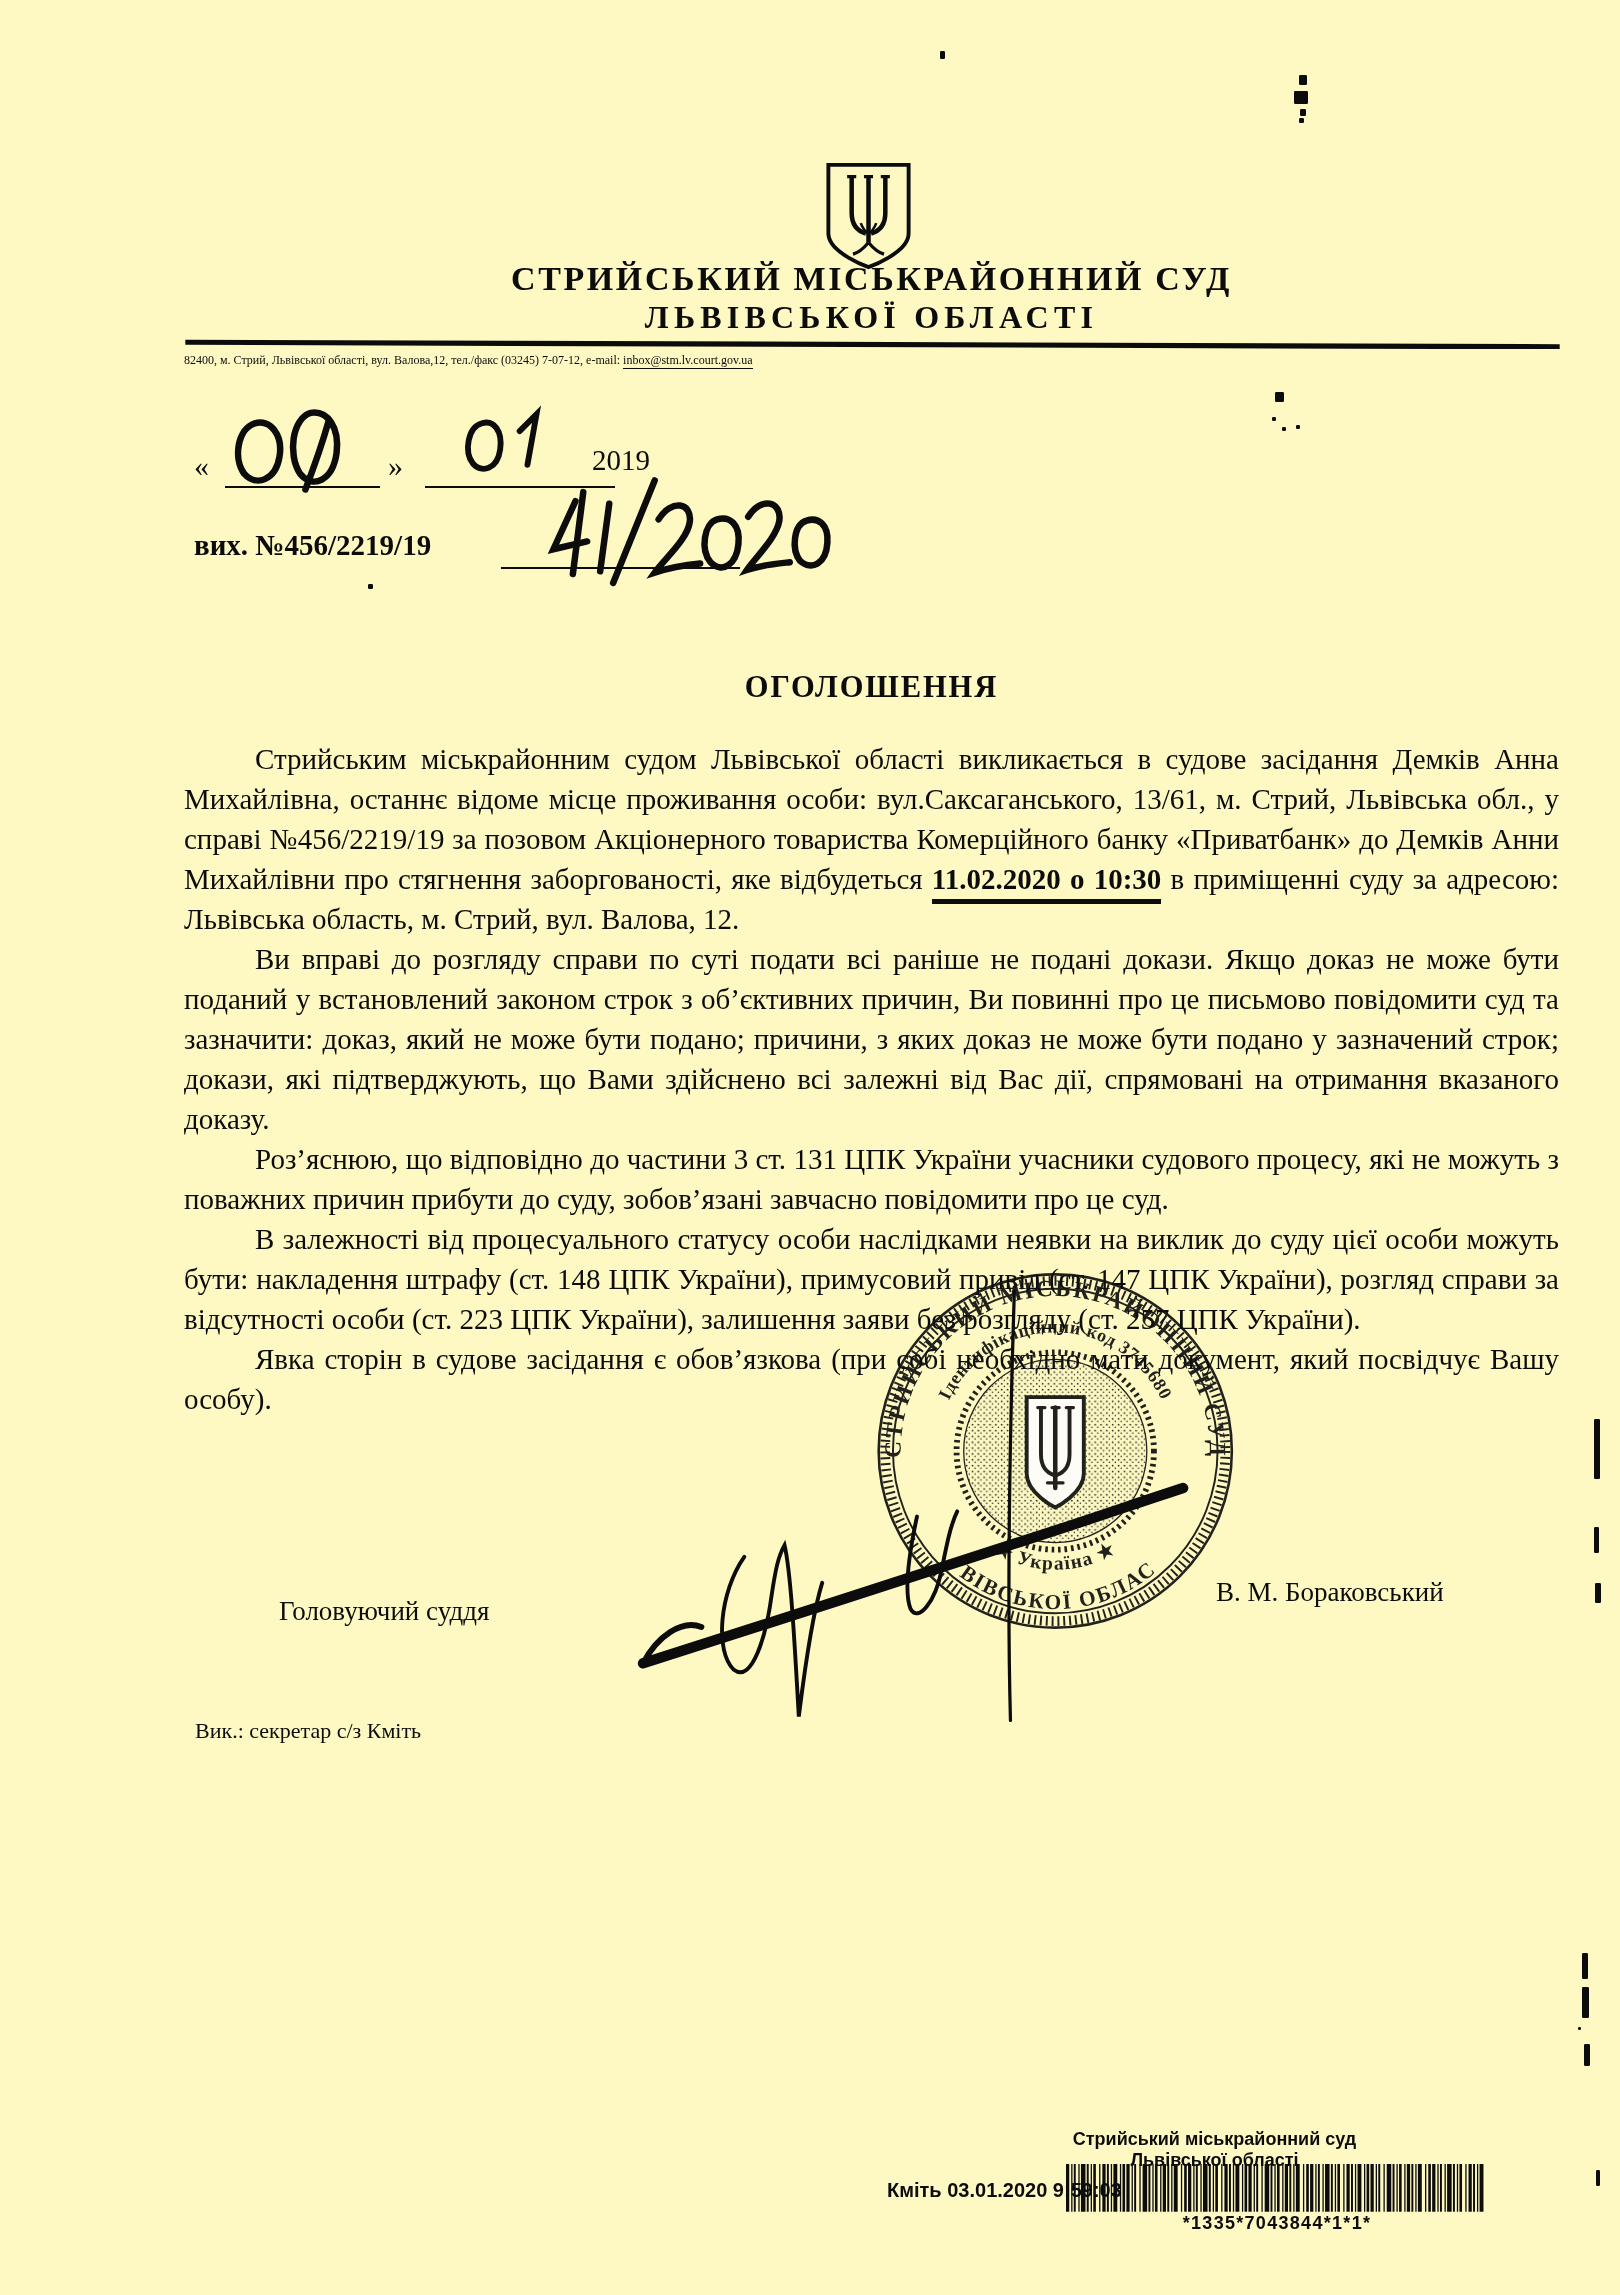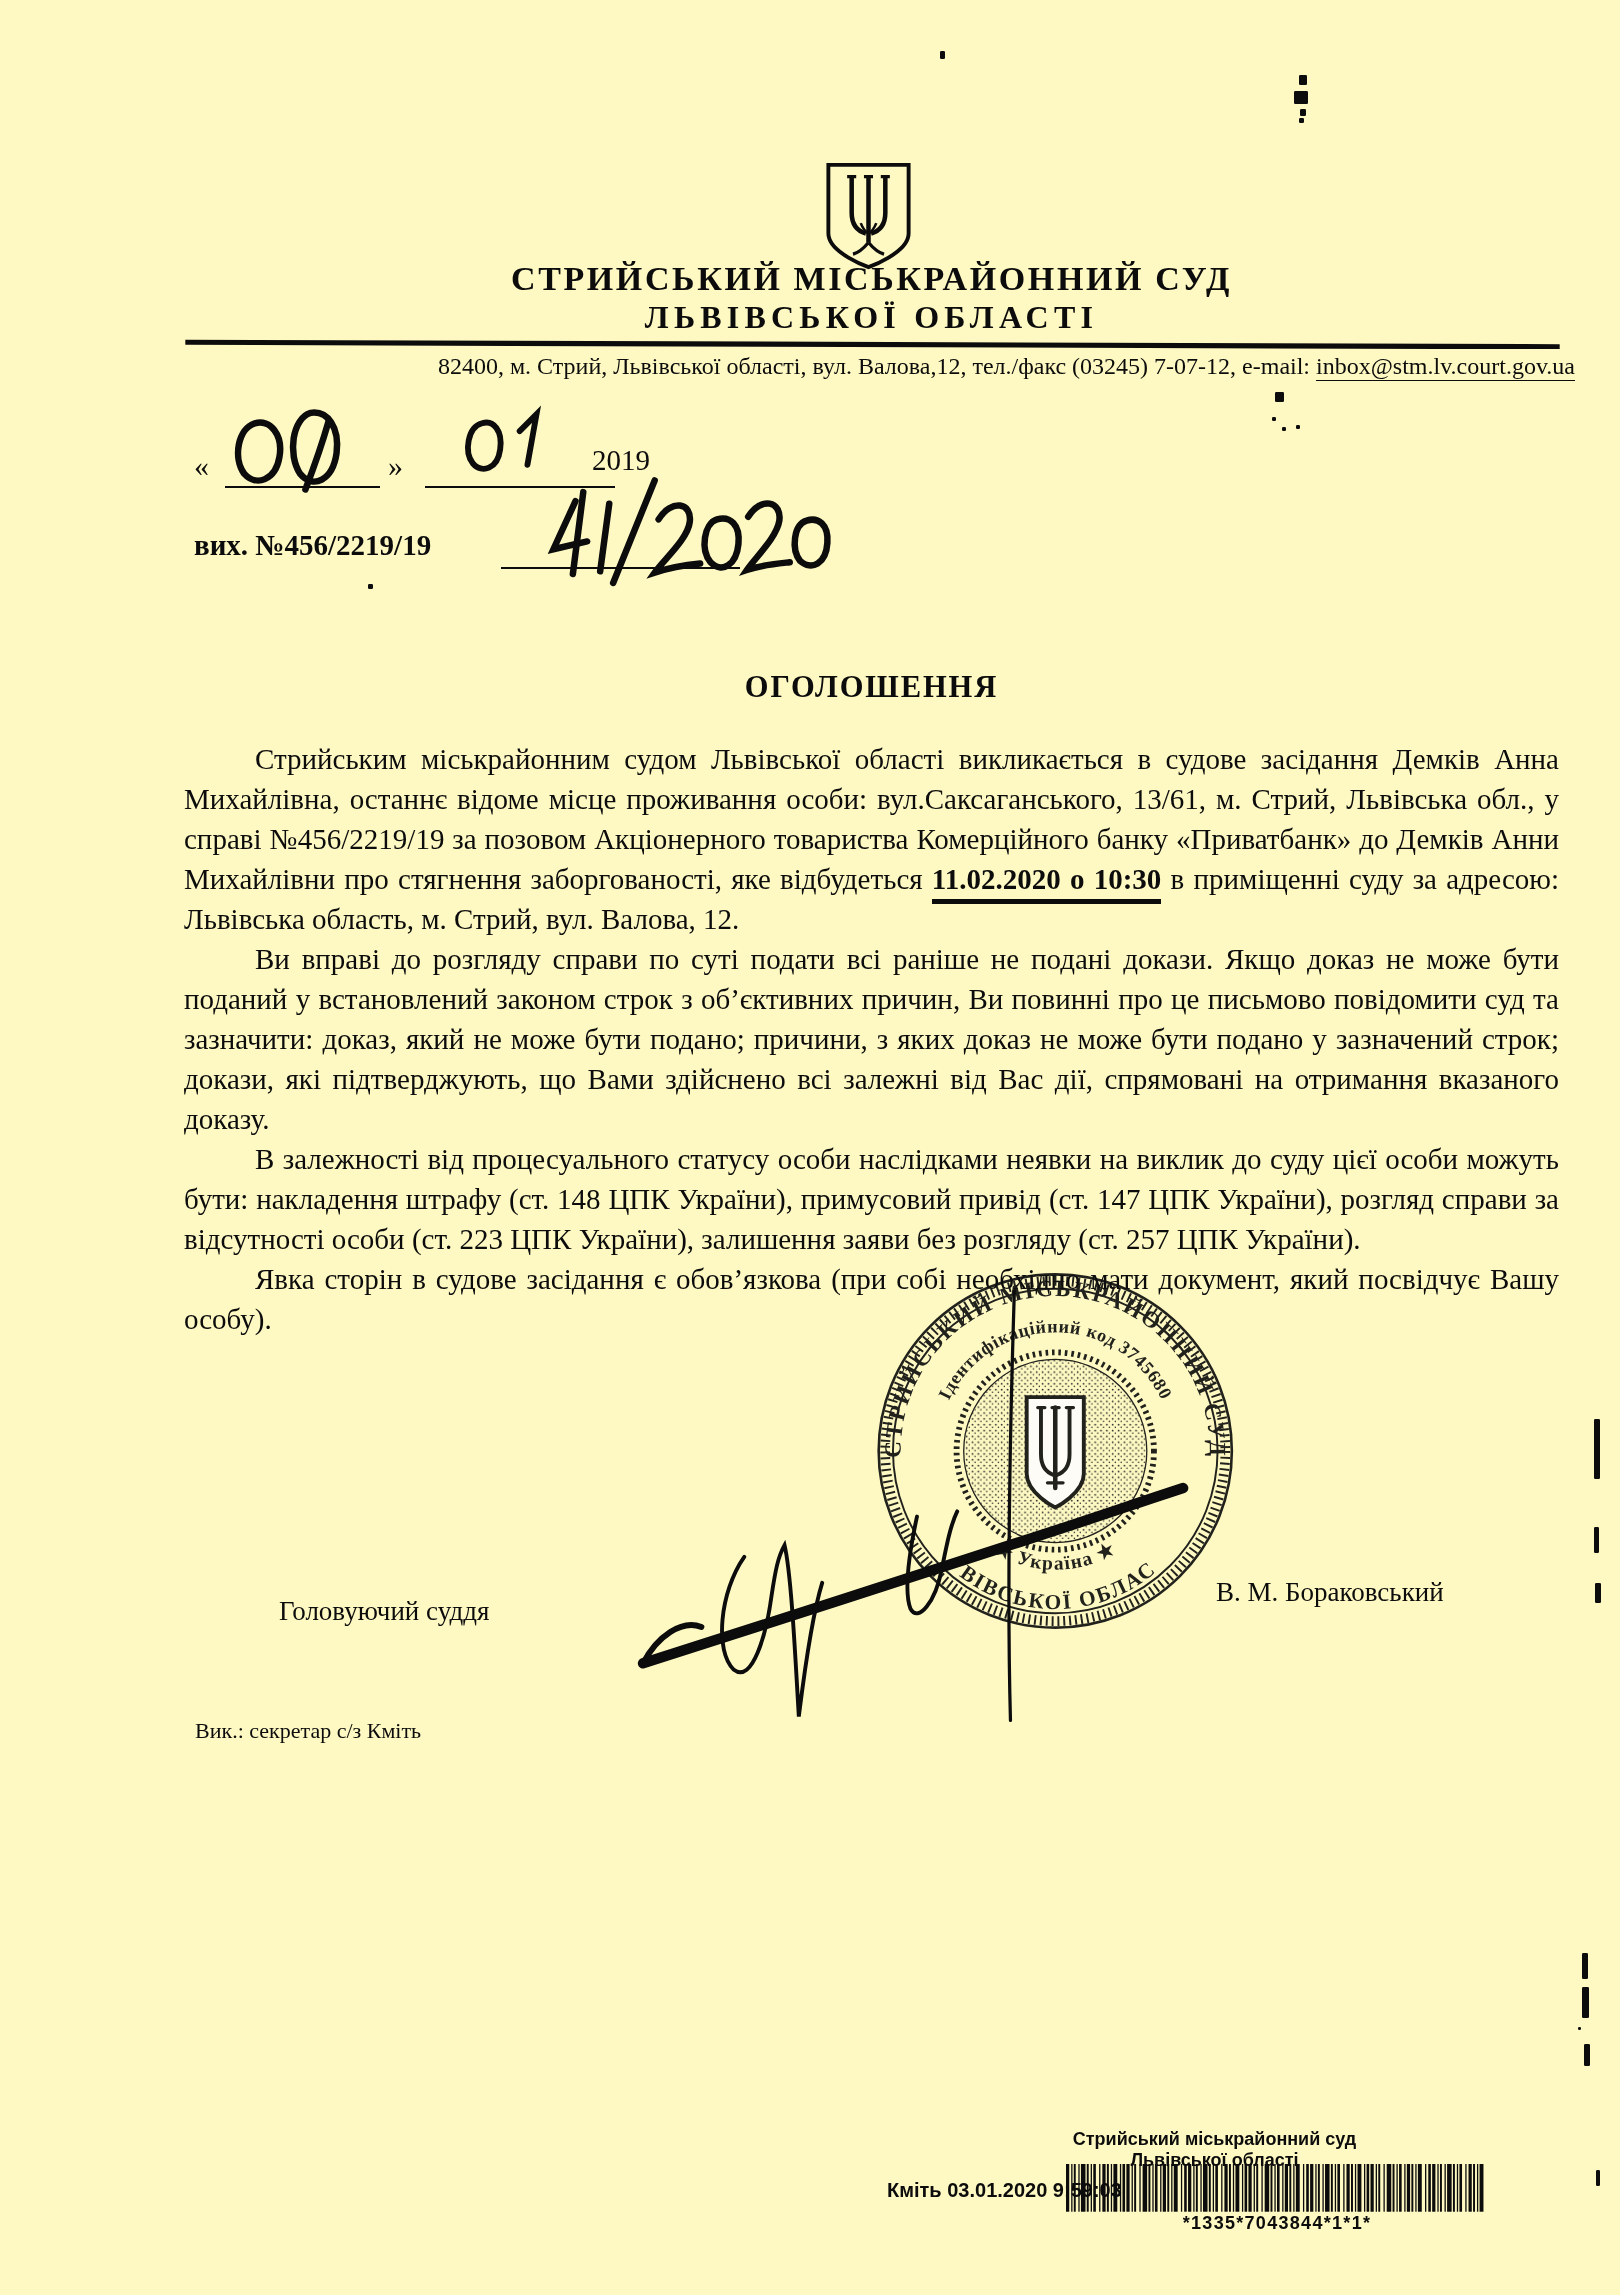--- a/index.html
+++ b/index.html
@@ -5,21 +5,21 @@
   html,body{margin:0;padding:0;background:#777;}
   .page{
     position:relative;width:1621px;height:2295px;background:#fef9c3;
     font-family:"Liberation Serif",serif;color:#0c0c0c;overflow:hidden;margin:0 auto;
   }
   .abs{position:absolute;}
   
   .court-line1{left:184px;top:260px;width:1375px;text-align:center;font-size:34px;font-weight:bold;letter-spacing:2.6px;white-space:nowrap;}
   .court-line2{left:184px;top:299px;width:1375px;text-align:center;font-size:32px;font-weight:bold;letter-spacing:5.2px;white-space:nowrap;}
   .head-rule{left:184px;top:339px;width:1377px;height:10.4px;}
-  .address-line{left:200px;top:353px;width:1375px;text-align:right;font-size:24px;white-space:nowrap;}
+  .address-line{left:184px;top:353px;width:1375px;text-align:left;font-size:12px;white-space:nowrap;}
   .address-line .email{border-bottom:1.9px solid #0c0c0c;padding-bottom:0.6px;}
   
   .q-open{left:194px;top:449px;font-size:30px;}
   .blank-1{left:225px;top:455px;width:155px;height:30.5px;border-bottom:2.6px solid #0c0c0c;}
   .q-close{left:388px;top:449px;font-size:30px;}
   .blank-2{left:425px;top:455px;width:190px;height:30.5px;border-bottom:2.6px solid #0c0c0c;}
   .year{left:592px;top:444px;font-size:29px;}
   .ref-label{left:194px;top:529px;font-size:29px;font-weight:bold;white-space:nowrap;}
   .blank-3{left:501px;top:536px;width:239px;height:30.5px;border-bottom:2.6px solid #0c0c0c;}
   
@@ -77,20 +77,21 @@
   <div class="abs blank-2"></div>
   <span class="abs year">2019</span>
   <span class="abs ref-label">вих. №456/2219/19</span>
   <div class="abs blank-3"></div>
 
   <div class="abs doc-title">ОГОЛОШЕННЯ</div>
 
   <div class="abs body-block" id="body-paragraphs">
       <p><span>Стрийським міськрайонним судом Львівської області викликається в судове засідання Демків Анна Михайлівна, останнє відоме місце проживання особи: вул.Саксаганського, 13/61, м. Стрий, Львівська обл., у справі №456/2219/19 за позовом Акціонерного товариства Комерційного банку «Приватбанк» до Демків Анни Михайлівни про стягнення заборгованості, яке відбудеться </span><span class="seg-bu">11.02.2020 о 10:30</span><span> в приміщенні суду за адресою: Львівська область, м. Стрий, вул. Валова, 12.</span></p>
       <p><span>Ви вправі до розгляду справи по суті подати всі раніше не подані докази. Якщо доказ не може бути поданий у встановлений законом строк з об’єктивних причин, Ви повинні про це письмово повідомити суд та зазначити: доказ, який не може бути подано; причини, з яких доказ не може бути подано у зазначений строк; докази, які підтверджують, що Вами здійснено всі залежні від Вас дії, спрямовані на отримання вказаного доказу.</span></p>
+      <p><span>Роз’яснюю, що відповідно до частини 3 ст. 131 ЦПК України учасники судового процесу, які не можуть з поважних причин прибути до суду, зобов’язані завчасно повідомити про це суд.</span></p>
       <p><span>В залежності від процесуального статусу особи наслідками неявки на виклик до суду цієї особи можуть бути: накладення штрафу (ст. 148 ЦПК України), примусовий привід (ст. 147 ЦПК України), розгляд справи за відсутності особи (ст. 223 ЦПК України), залишення заяви без розгляду (ст. 257 ЦПК України).</span></p>
       <p><span>Явка сторін в судове засідання є обов’язкова (при собі необхідно мати документ, який посвідчує Вашу особу).</span></p>
     </div>
 
   <div class="abs judge-label">Головуючий суддя</div>
   <div class="abs judge-name">В. М. Бораковський</div>
   <div class="abs executor">Вик.:  секретар с/з Кміть</div>
 
   <div class="abs f-court">
     <div>Стрийський міськрайонний суд</div>

